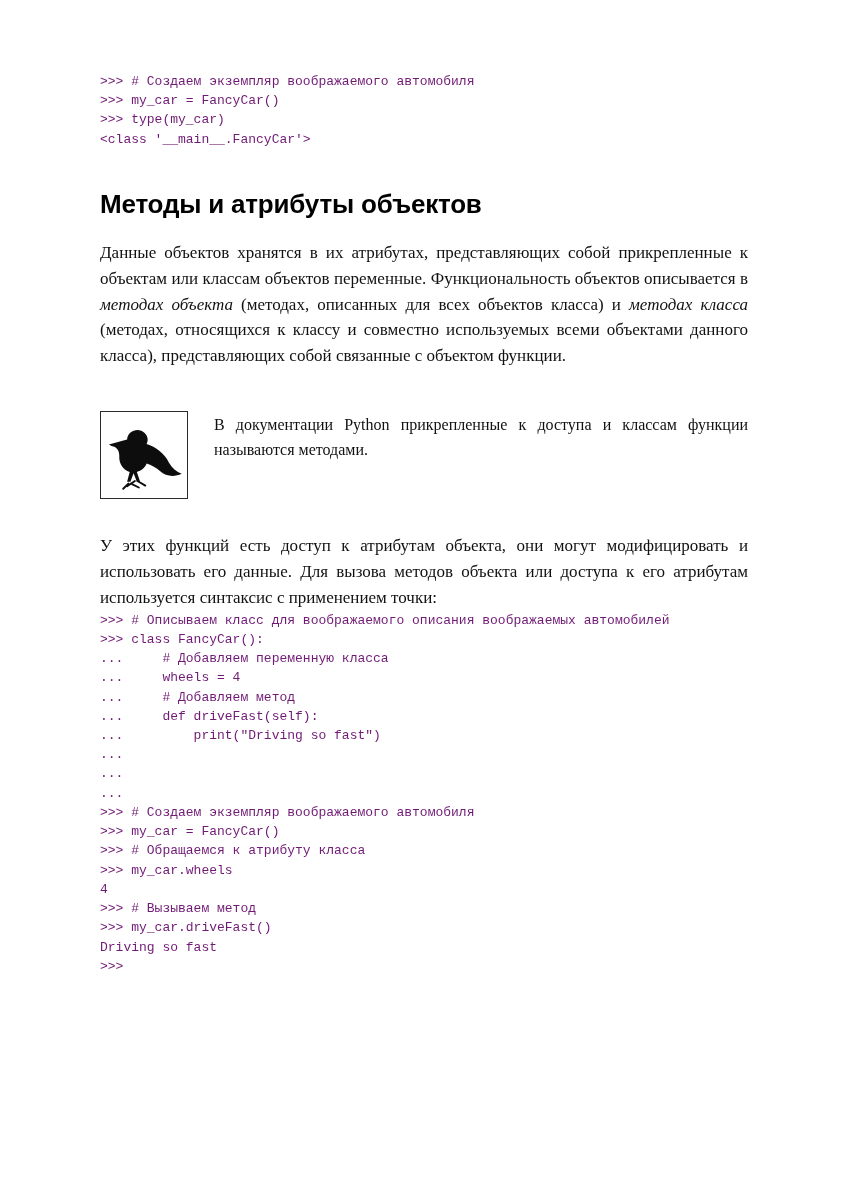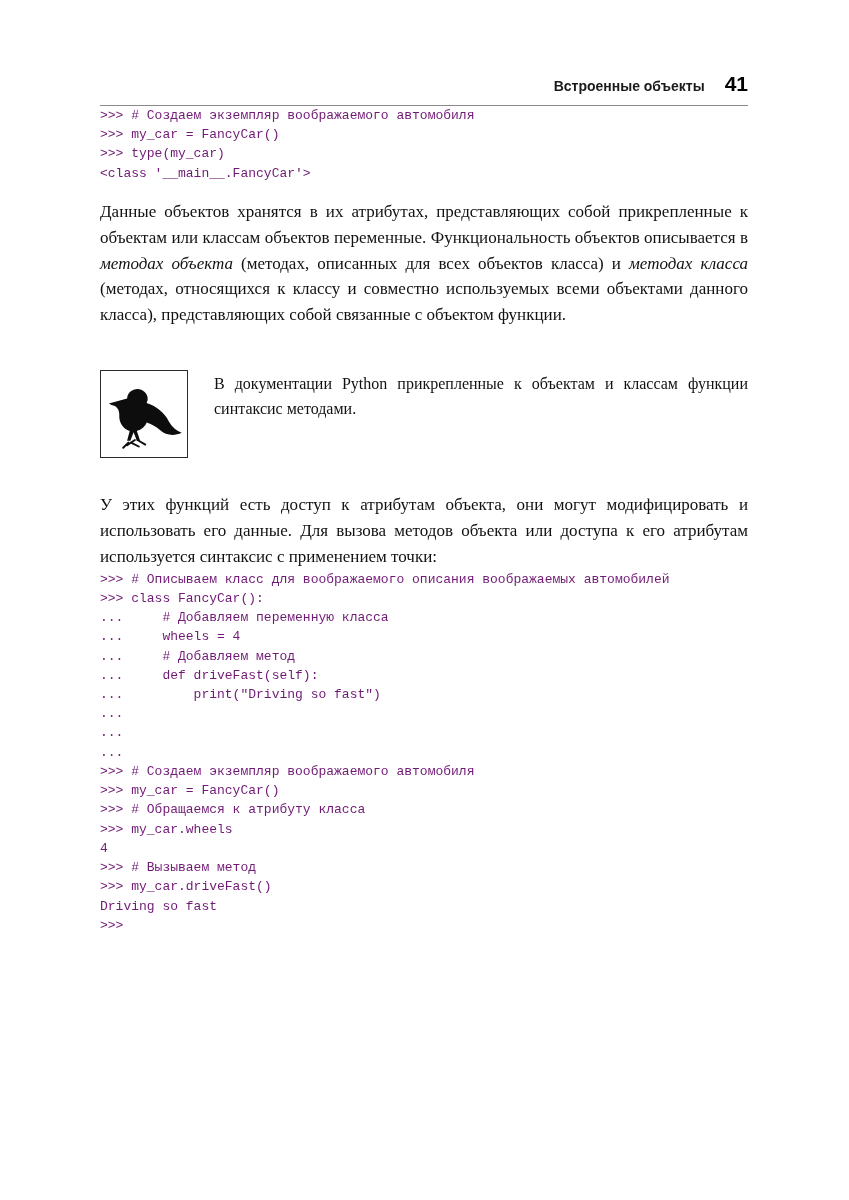--- a/index.html
+++ b/index.html
@@ -92,42 +92,39 @@
     text-align: justify;
     color: #111111;
     padding-top: 2px;
   }
 </style>
 </head>
 <body>
 
 <div class="page">
 
-  <header class="page-header">
-    <span class="running-head">Встроенные объекты</span>
-    <span class="page-number">41</span>
-  </header>
 
   <pre class="code code-1">&gt;&gt;&gt; # Создаем экземпляр воображаемого автомобиля
 &gt;&gt;&gt; my_car = FancyCar()
 &gt;&gt;&gt; type(my_car)
 &lt;class '__main__.FancyCar'&gt;</pre>
 
 
+  <h1 class="section-heading">Методы и атрибуты объектов</h1>
 
   <p class="body-par par-2"><span>Данные объектов хранятся в их атрибутах, представляющих собой прикрепленные к объектам или классам объектов переменные. Функциональность объектов описывается в </span><em class="term">методах объекта</em><span> (методах, описанных для всех объектов класса) и </span><em class="term">методах класса</em><span> (методах, относящихся к классу и совместно используемых всеми объектами данного класса), представляющих собой связанные с объектом функции.</span></p>
 
   <div class="note">
     <div class="note-icon-box">
       <svg width="78" height="78" viewBox="0 0 120 120" aria-hidden="true">
         <path fill="#0d0d0d" d="M6 44 L34 36 C35 22 52 17 61 26 C66 31 67 37 64 43 C78 47 92 58 98 71 C103 80 110 86 118 89 C105 95 93 92 85 85 C78 79 71 75 64 73 C62 79 56 84 49 86 L54 101 L49 101 L44 88 L39 101 L34 101 L38 86 C28 83 21 73 22 61 C22 53 18 47 10 46 Z"></path>
         <path d="M46 100 L34 108 M40 104 L52 110 M50 100 L62 107 M36 104 L28 112" stroke="#0d0d0d" stroke-width="3" fill="none" stroke-linecap="round"></path>
       </svg>
     </div>
-    <p class="note-text">В документации Python прикрепленные к объектам и классам функции синтаксис методами.</p>
+    <p class="note-text">В документации Python прикрепленные к доступа и классам функции называются методами.</p>
   </div>
 
   <p class="body-par par-3">У этих функций есть доступ к атрибутам объекта, они могут модифицировать и использовать его данные. Для вызова методов объекта или доступа к его атрибутам используется синтаксис с применением точки:</p>
 
   <pre class="code code-2">&gt;&gt;&gt; # Описываем класс для воображаемого описания воображаемых автомобилей
 &gt;&gt;&gt; class FancyCar():
 ...     # Добавляем переменную класса
 ...     wheels = 4
 ...     # Добавляем метод
 ...     def driveFast(self):

